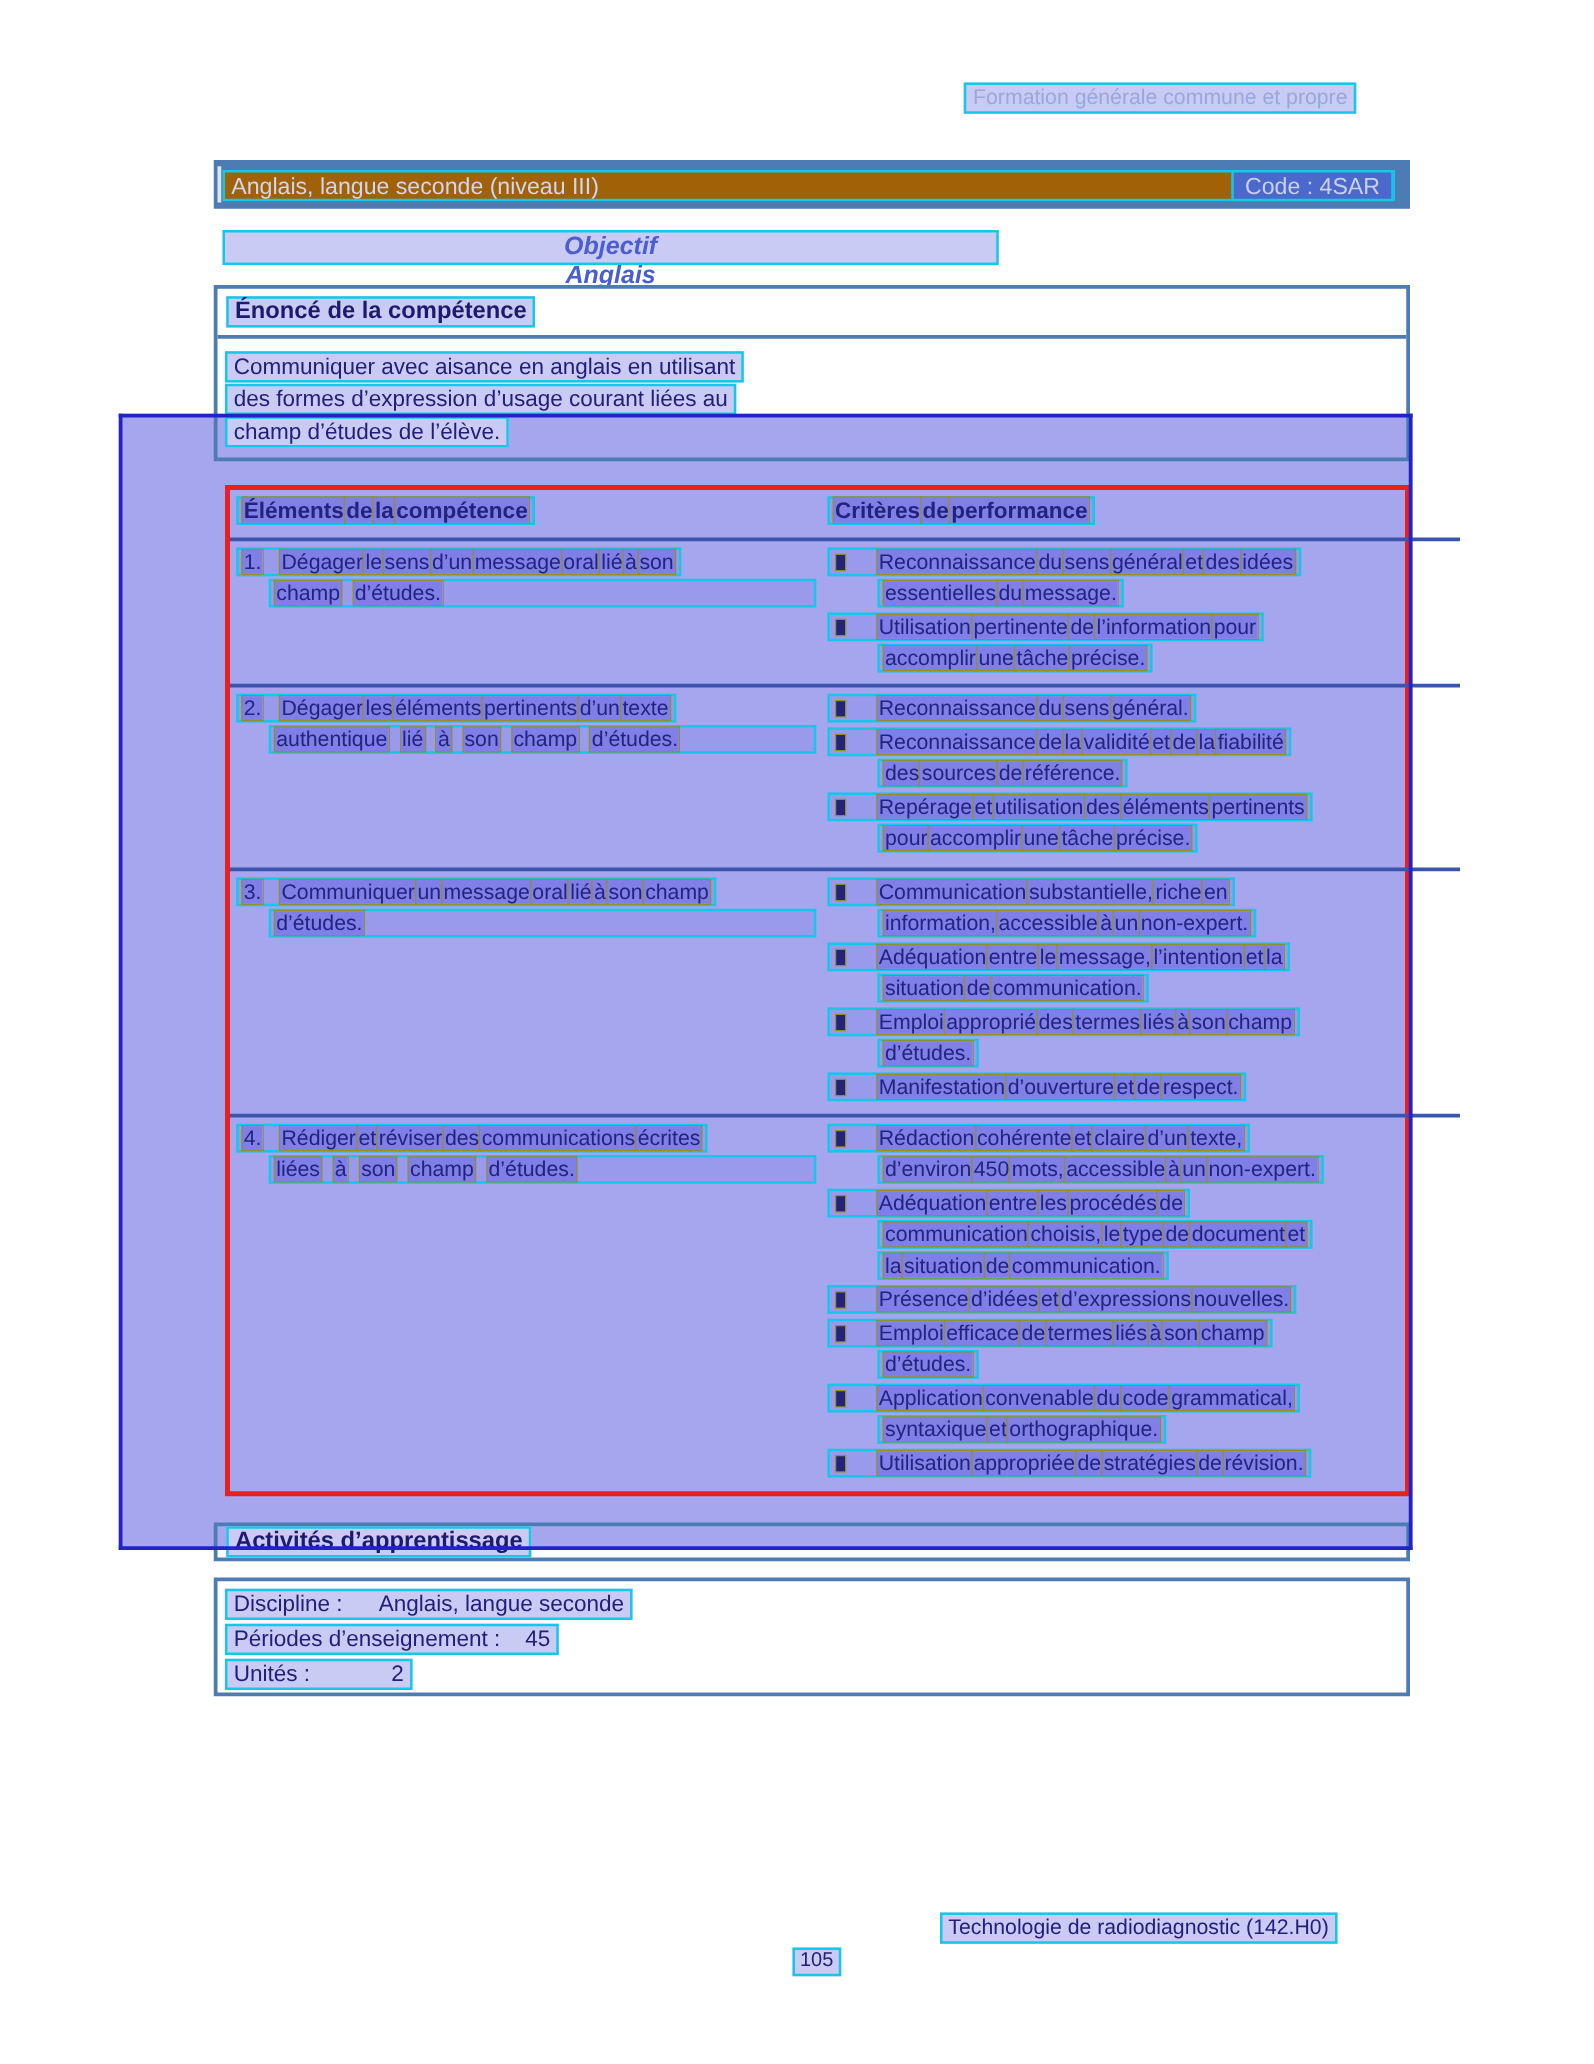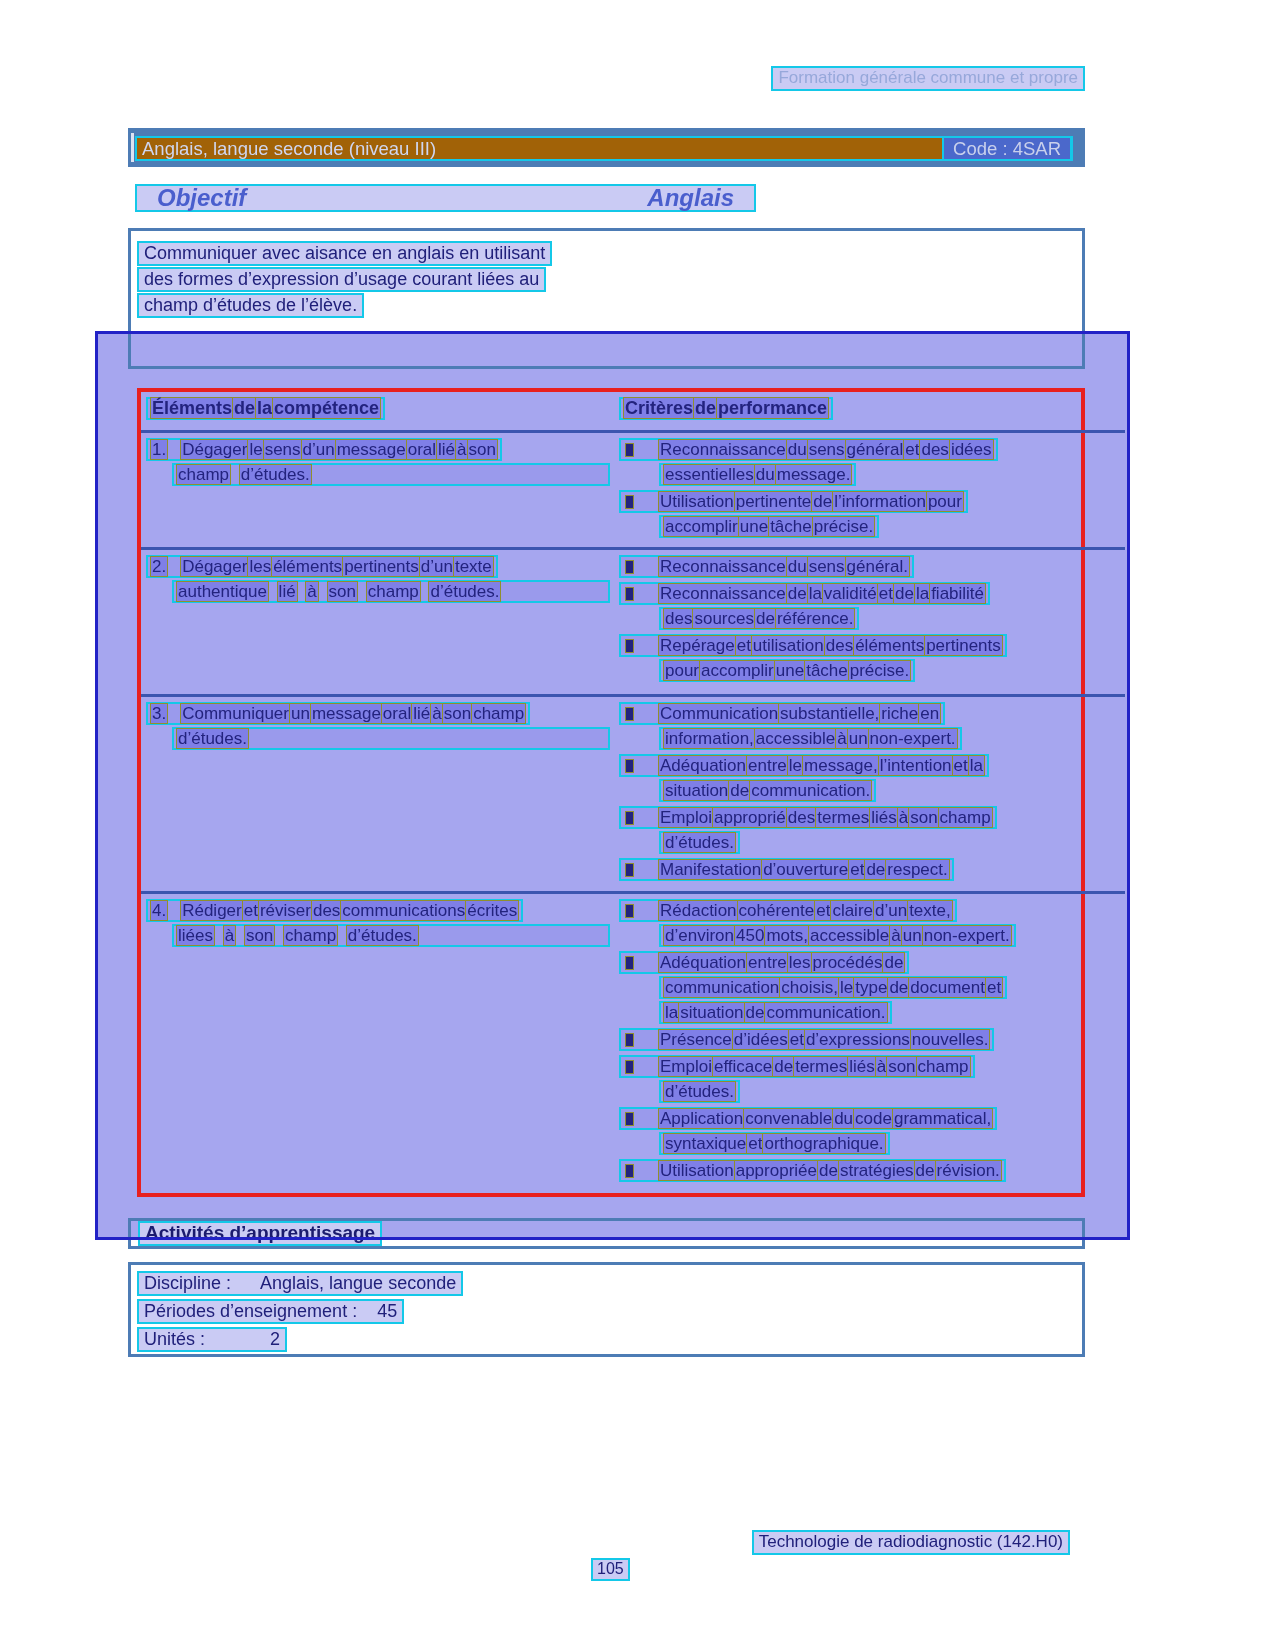--- a/index.html
+++ b/index.html
@@ -8,41 +8,41 @@
 
   
   .hl{display:inline-block;background:#cacbf4;border:2px solid #14c8e8;
       color:#20207a;padding:1px 5px 2px 5px;white-space:pre;line-height:18px;}
 
   
   .overlay-fill{position:absolute;left:95px;top:331px;width:1035px;height:909px;
                 background:#a6a6ef;z-index:1;}
   .ov-edge{position:absolute;background:#2222c6;z-index:40;}
 
-  .layer{position:absolute;z-index:10;}
+  .layer{position:absolute;z-index:10;margin-left:43px;}
 
   
   .top-note{right:190px;top:66px;font-size:17px;}
   .top-note .hl{color:#97a8da;font-size:17px;}
 
   
   .title-bar{left:128px;top:128px;width:957px;height:39px;background:#4d7cb5;}
   .bar-tick{position:absolute;left:3px;top:5px;width:3px;height:29px;background:#dce3f2;}
   .bar-line{position:absolute;left:7px;right:12px;top:8px;height:25px;box-sizing:border-box;
             background:#a16207;border:2px solid #14c8e8;color:#cfd6f0;font-size:18.5px;
             line-height:21px;padding-left:5px;}
   .code-box{position:absolute;right:-1px;top:-2px;bottom:-2px;box-sizing:border-box;
             border:2px solid #14c8e8;background:#4b68cb;color:#c9d0ec;
             display:flex;align-items:center;padding:0 9px;font-size:18.5px;}
 
   
   .obj-line{left:135px;top:184px;width:621px;height:28px;box-sizing:border-box;
             background:#cacbf4;border:2px solid #14c8e8;display:flex;
             justify-content:space-between;align-items:center;padding:0 20px;
-            font-size:24px;font-weight:bold;font-style:italic;color:#4a5ecd;}
+            font-size:20px;font-weight:bold;font-style:italic;color:#4a5ecd;flex-direction:column;}
 
   
   .enonce-box{left:128px;top:228px;width:957px;height:141px;box-sizing:border-box;
               border:3px solid #4d7cb5;background:transparent;}
   .enonce-title-row{height:37px;border-bottom:3px solid #4d7cb5;display:flex;
                     align-items:center;padding-left:7px;}
   .enonce-title-row .hl{font-weight:bold;font-size:19px;color:#1b1b6e;}
   .enonce-body{padding:10px 0 0 6px;}
   .enonce-body .hl{display:table;font-size:18px;margin-bottom:1px;}
 
@@ -98,20 +98,23 @@
       <span class="code-box">Code : 4SAR</span>
     </div>
   </div>
 
   <div class="layer obj-line">
     <span>Objectif</span>
     <span>Anglais</span>
   </div>
 
   <div class="layer enonce-box">
+    <div class="enonce-title-row">
+      <span class="hl">Énoncé de la compétence</span>
+    </div>
     <div class="enonce-body">
       <span class="hl">Communiquer avec aisance en anglais en utilisant</span>
       <span class="hl">des formes d’expression d’usage courant liées au</span>
       <span class="hl">champ d’études de l’élève.</span>
     </div>
   </div>
 
   <div class="layer comp-table" id="comp-table">
       <div class="trow" style="top: 0px; height: 38px;">
         <div class="cell-el">

